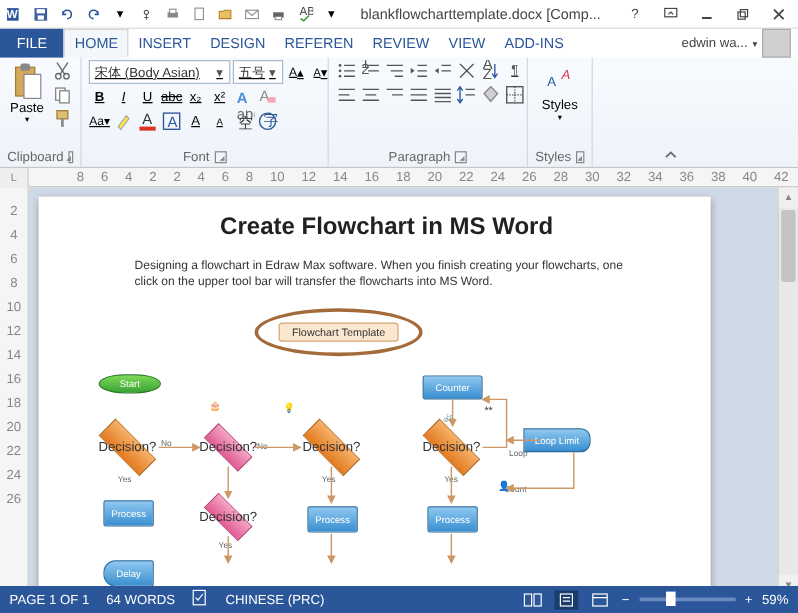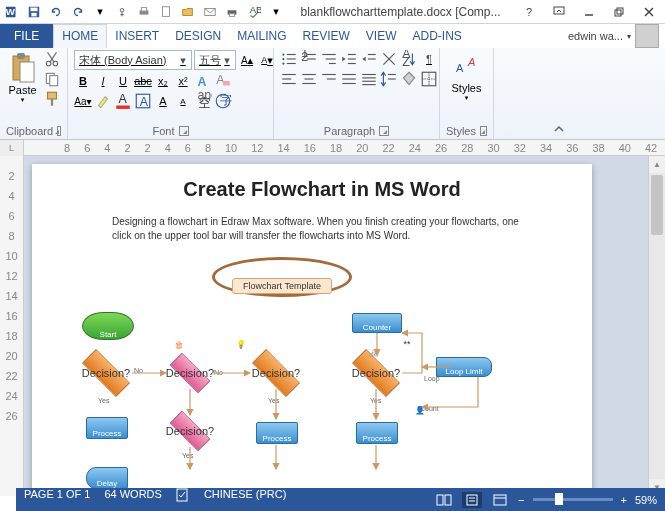--- a/index.html
+++ b/index.html
@@ -35,32 +35,32 @@
 .ruler{height:16px;background:#f5f5f5;border-bottom:1px solid #ccc;position:relative;display:flex;}
 .ruler-corner{width:24px;height:16px;border-right:1px solid #ccc;background:#eee;display:flex;align-items:center;justify-content:center;color:#888;font-size:9px;}
 .ruler-ticks{flex:1;position:relative;overflow:hidden;color:#888;font-size:8px;display:flex;align-items:center;gap:14px;padding-left:40px;}
 .docarea{height:340px;display:flex;background:#d0d9e6;}
 .vruler{width:24px;background:#f5f5f5;border-right:1px solid #ccc;color:#888;font-size:8px;display:flex;flex-direction:column;align-items:center;gap:8px;padding-top:6px;}
 .page-wrap{flex:1;overflow:auto;padding:8px 0 8px 8px;}
 .page{width:560px;background:#fff;box-shadow:0 2px 6px rgba(0,0,0,0.3);padding:14px 60px 20px 80px;min-height:460px;position:relative;}
 .page h1{font-size:20px;font-weight:bold;text-align:center;color:#222;margin-bottom:14px;}
 .page p{font-size:10px;color:#333;line-height:1.4;margin-bottom:14px;}
 .flowchart{position:relative;height:260px;}
-.fc-shape{position:absolute;font-size:8px;color:#333;display:flex;align-items:flex-end;justify-content:center;text-align:center;}
+.fc-shape{position:absolute;font-size:8px;color:#333;display:flex;align-items:center;justify-content:center;text-align:center;}
 .fc-oval{background:linear-gradient(#7ed957,#3aa336);border-radius:50%/60%;border:1px solid #2a7a24;color:#fff;}
 .fc-dia{width:48px;height:32px;}
 .fc-dia-inner{width:100%;height:100%;transform:rotate(45deg) scaleY(.62);background:linear-gradient(#f7b26a,#e27a1f);border:1px solid #b45f12;}
 .fc-dia-text{position:absolute;inset:0;display:flex;align-items:center;justify-content:center;}
 .fc-rect{background:linear-gradient(#8ec8f0,#3a8fd0);border:1px solid #2a6ca0;border-radius:2px;color:#fff;}
 .fc-pink{width:40px;height:28px;}
 .fc-pink-inner{width:100%;height:100%;transform:rotate(45deg) scaleY(.62);background:linear-gradient(#f5a6c4,#e05a94);border:1px solid #b03a6e;}
 .fc-label{position:absolute;font-size:7px;color:#666;}
 .fc-banner{width:140px;height:40px;border:3px solid #a36a3a;border-radius:50%;}
 .fc-banner-text{background:#fbe7cf;border:1px solid #d4a574;padding:2px 10px;font-size:9px;border-radius:3px;}
-.statusbar{height:23px;background:#2b579a;color:#fff;display:flex;padding:0 8px;font-size:11px;gap:14px;position:absolute;bottom:0;left:0;right:0;margin-left:16px;}
+.statusbar{height:23px;background:#2b579a;color:#fff;display:flex;align-items:center;padding:0 8px;font-size:11px;gap:14px;position:absolute;bottom:0;left:0;right:0;}
 .statusbar .right{margin-left:auto;display:flex;align-items:center;gap:8px;}
 .view-btn{width:20px;height:16px;display:flex;align-items:center;justify-content:center;cursor:pointer;}
 .zoom-slider{width:80px;height:3px;background:#6a8cc0;position:relative;}
 .zoom-thumb{width:8px;height:12px;background:#fff;position:absolute;top:-5px;left:22px;}
 .scrollbar-v{width:17px;background:#e8e8e8;border-left:1px solid #ccc;display:flex;flex-direction:column;}
 .scroll-btn{height:17px;background:#f0f0f0;display:flex;align-items:center;justify-content:center;color:#888;cursor:pointer;font-size:8px;}
 .scroll-thumb{flex:0 0 60px;background:#c4c4c4;margin:2px;border-radius:2px;cursor:pointer;}
 .scroll-track{flex:1;}
 </style>
 </head>
@@ -163,21 +163,21 @@
         </svg>
       </div>
   </div>
 </div>
 
 <div class="tabstrip">
   <div class="tab-file">FILE</div>
   <div class="tab active">HOME</div>
   <div class="tab">INSERT</div>
   <div class="tab">DESIGN</div>
-  <div class="tab">MAILING</div>
+  <div class="tab">REFEREN</div>
   <div class="tab">REVIEW</div>
   <div class="tab">VIEW</div>
   <div class="tab">ADD-INS</div>
   <div class="tab-user">
     <span>edwin wa...</span>
     <span style="font-size:8px">▾</span>
     <div class="avatar"></div>
   </div>
 </div>
 
@@ -496,21 +496,21 @@
   <div class="page-wrap">
     <div class="page">
       <h1>Create Flowchart in MS Word</h1>
       <p>Designing a flowchart in Edraw Max software. When you finish creating your flowcharts, one click on the upper tool bar will transfer the flowcharts into MS Word.</p>
       <div class="flowchart">
 
         <div class="fc-shape fc-banner" style="left:100px;top:0">
           <div class="fc-banner-text">Flowchart Template</div>
         </div>
 
-        <div class="fc-shape fc-oval" style="left:-30px;top:55px;width:52px;height:28px">Start</div>
+        <div class="fc-shape fc-oval" style="left:-30px;top:55px;width:52px;height:16px">Start</div>
 
         <div class="fc-shape fc-dia" style="left:-30px;top:100px">
             <div class="fc-dia-inner"></div>
             <div class="fc-dia-text">Decision?</div>
           </div>
         <div class="fc-shape fc-rect" style="left:-26px;top:160px;width:42px;height:22px">Process</div>
         <div class="fc-shape fc-rect" style="left:-26px;top:210px;width:42px;height:22px;border-radius:10px 2px 2px 10px">Delay</div>
 
         <div class="fc-shape fc-pink" style="left:58px;top:102px">
             <div class="fc-pink-inner"></div>

